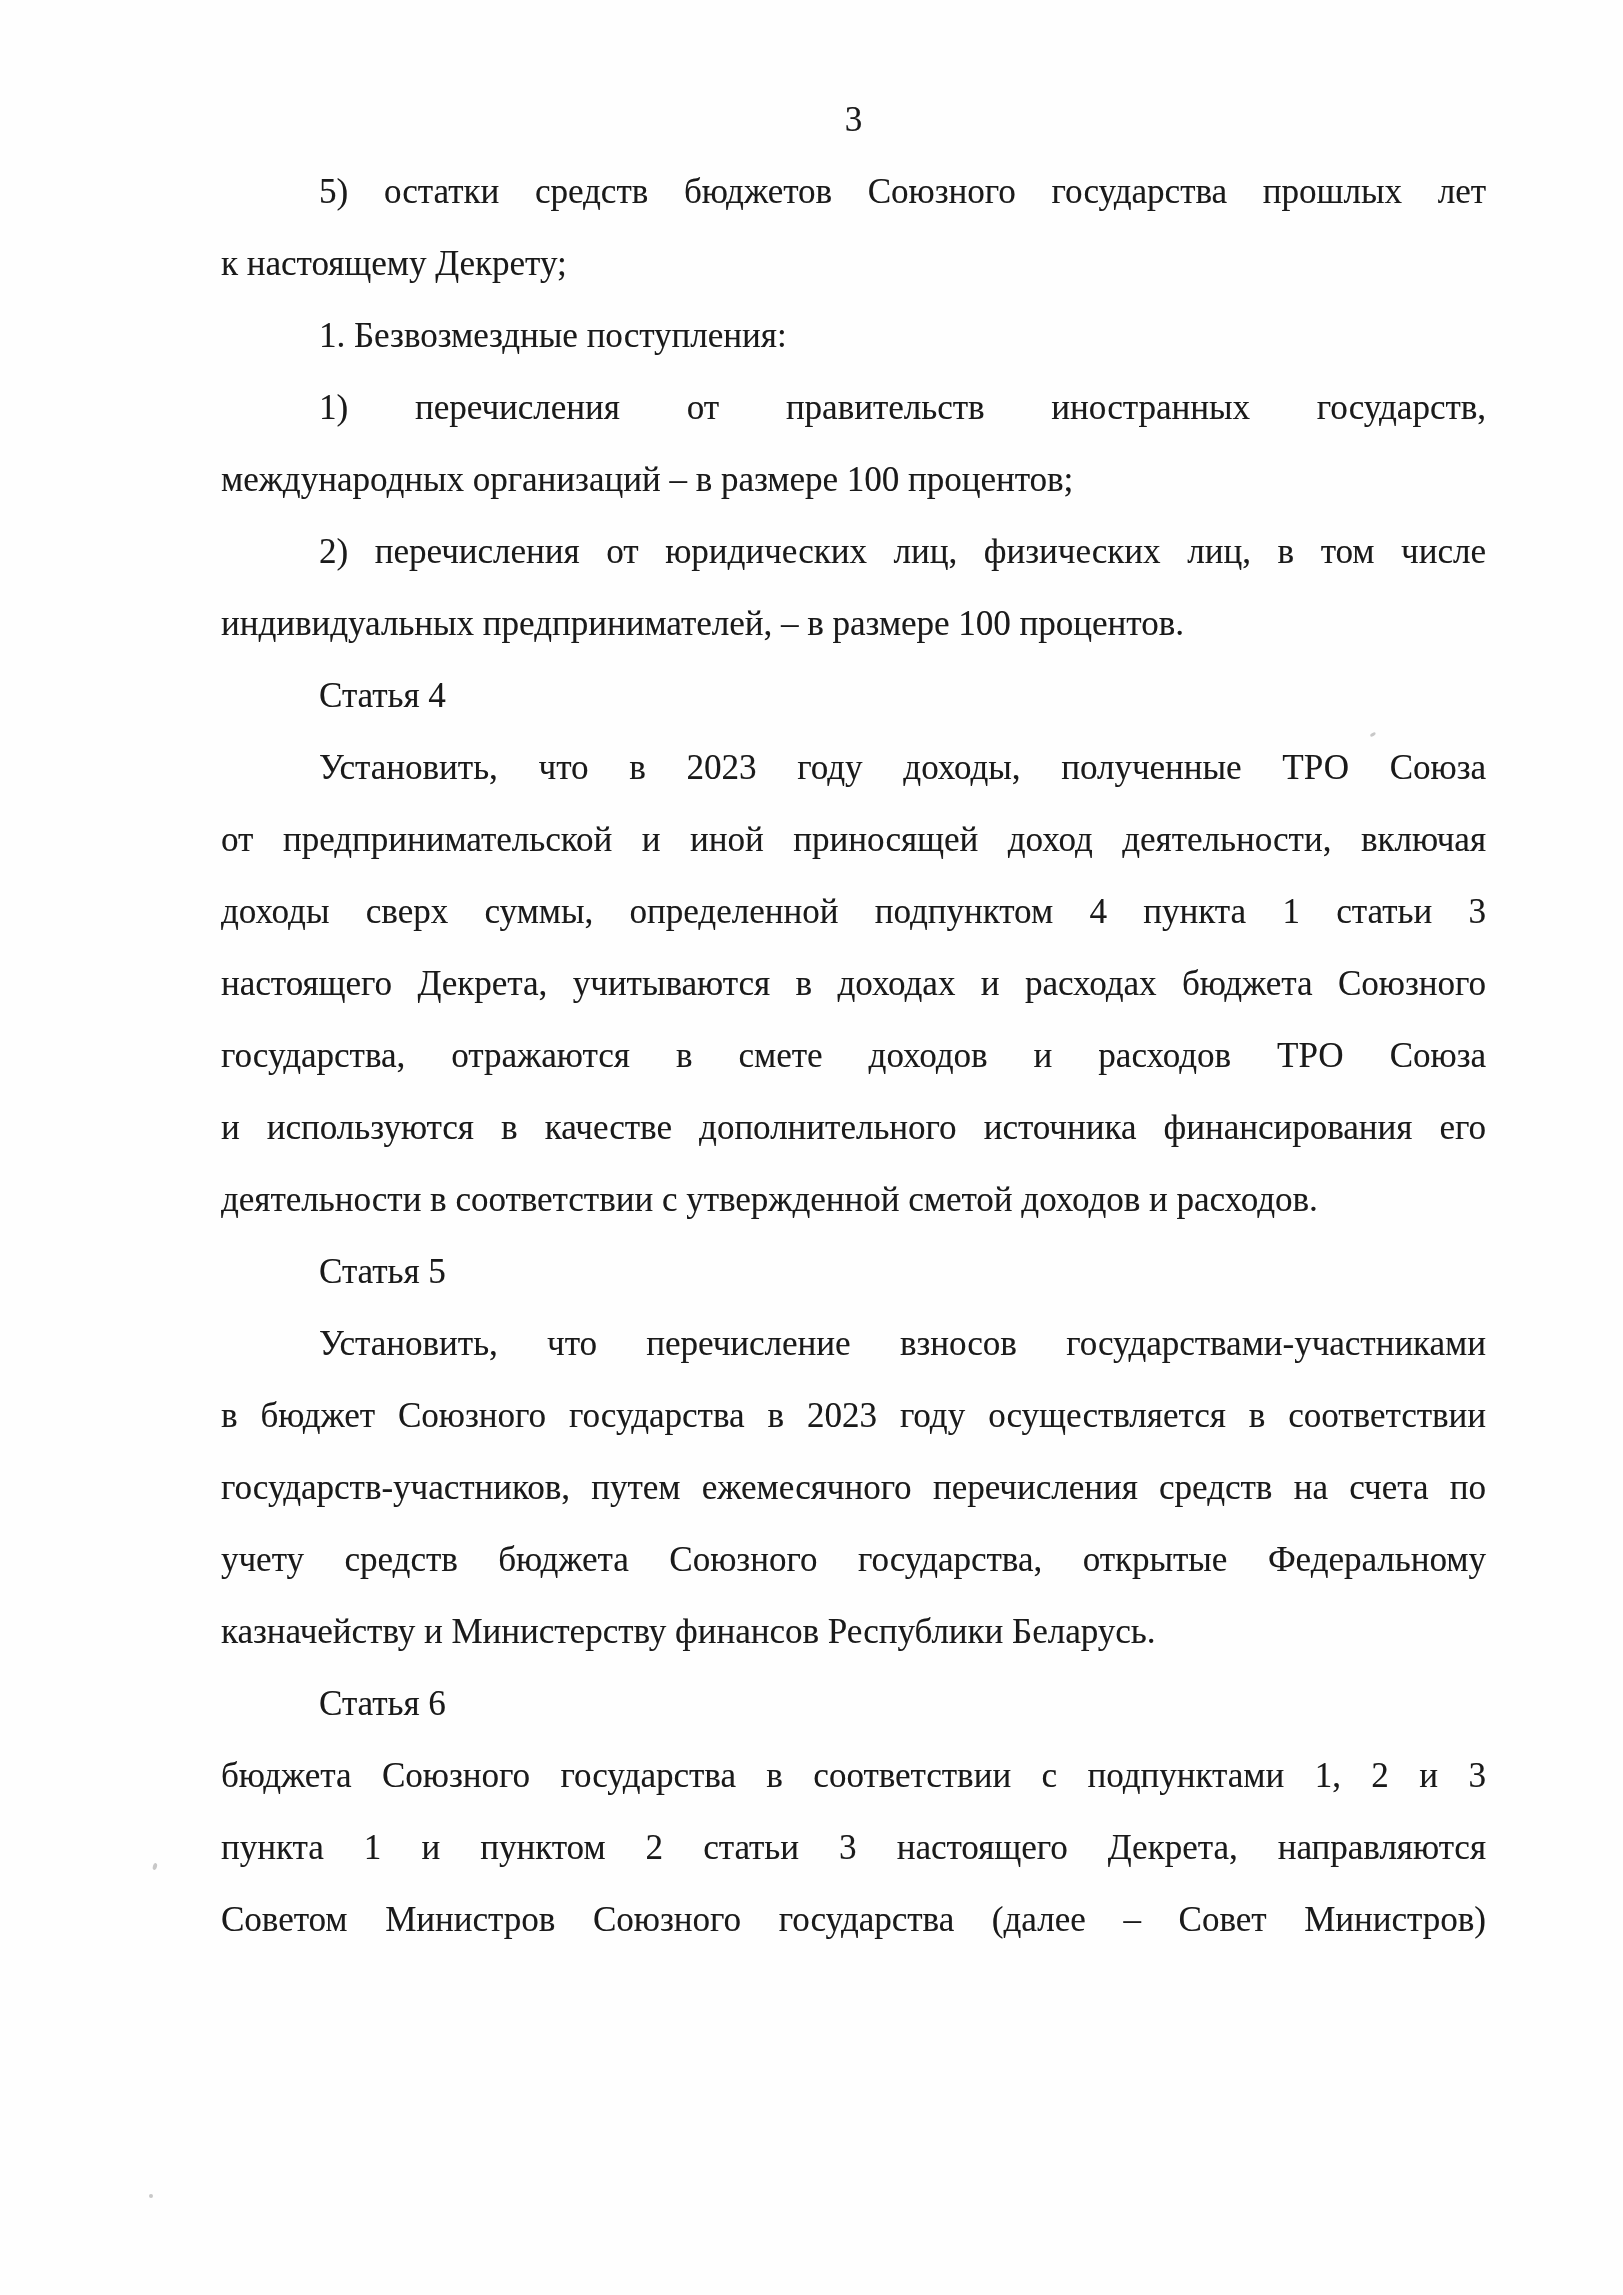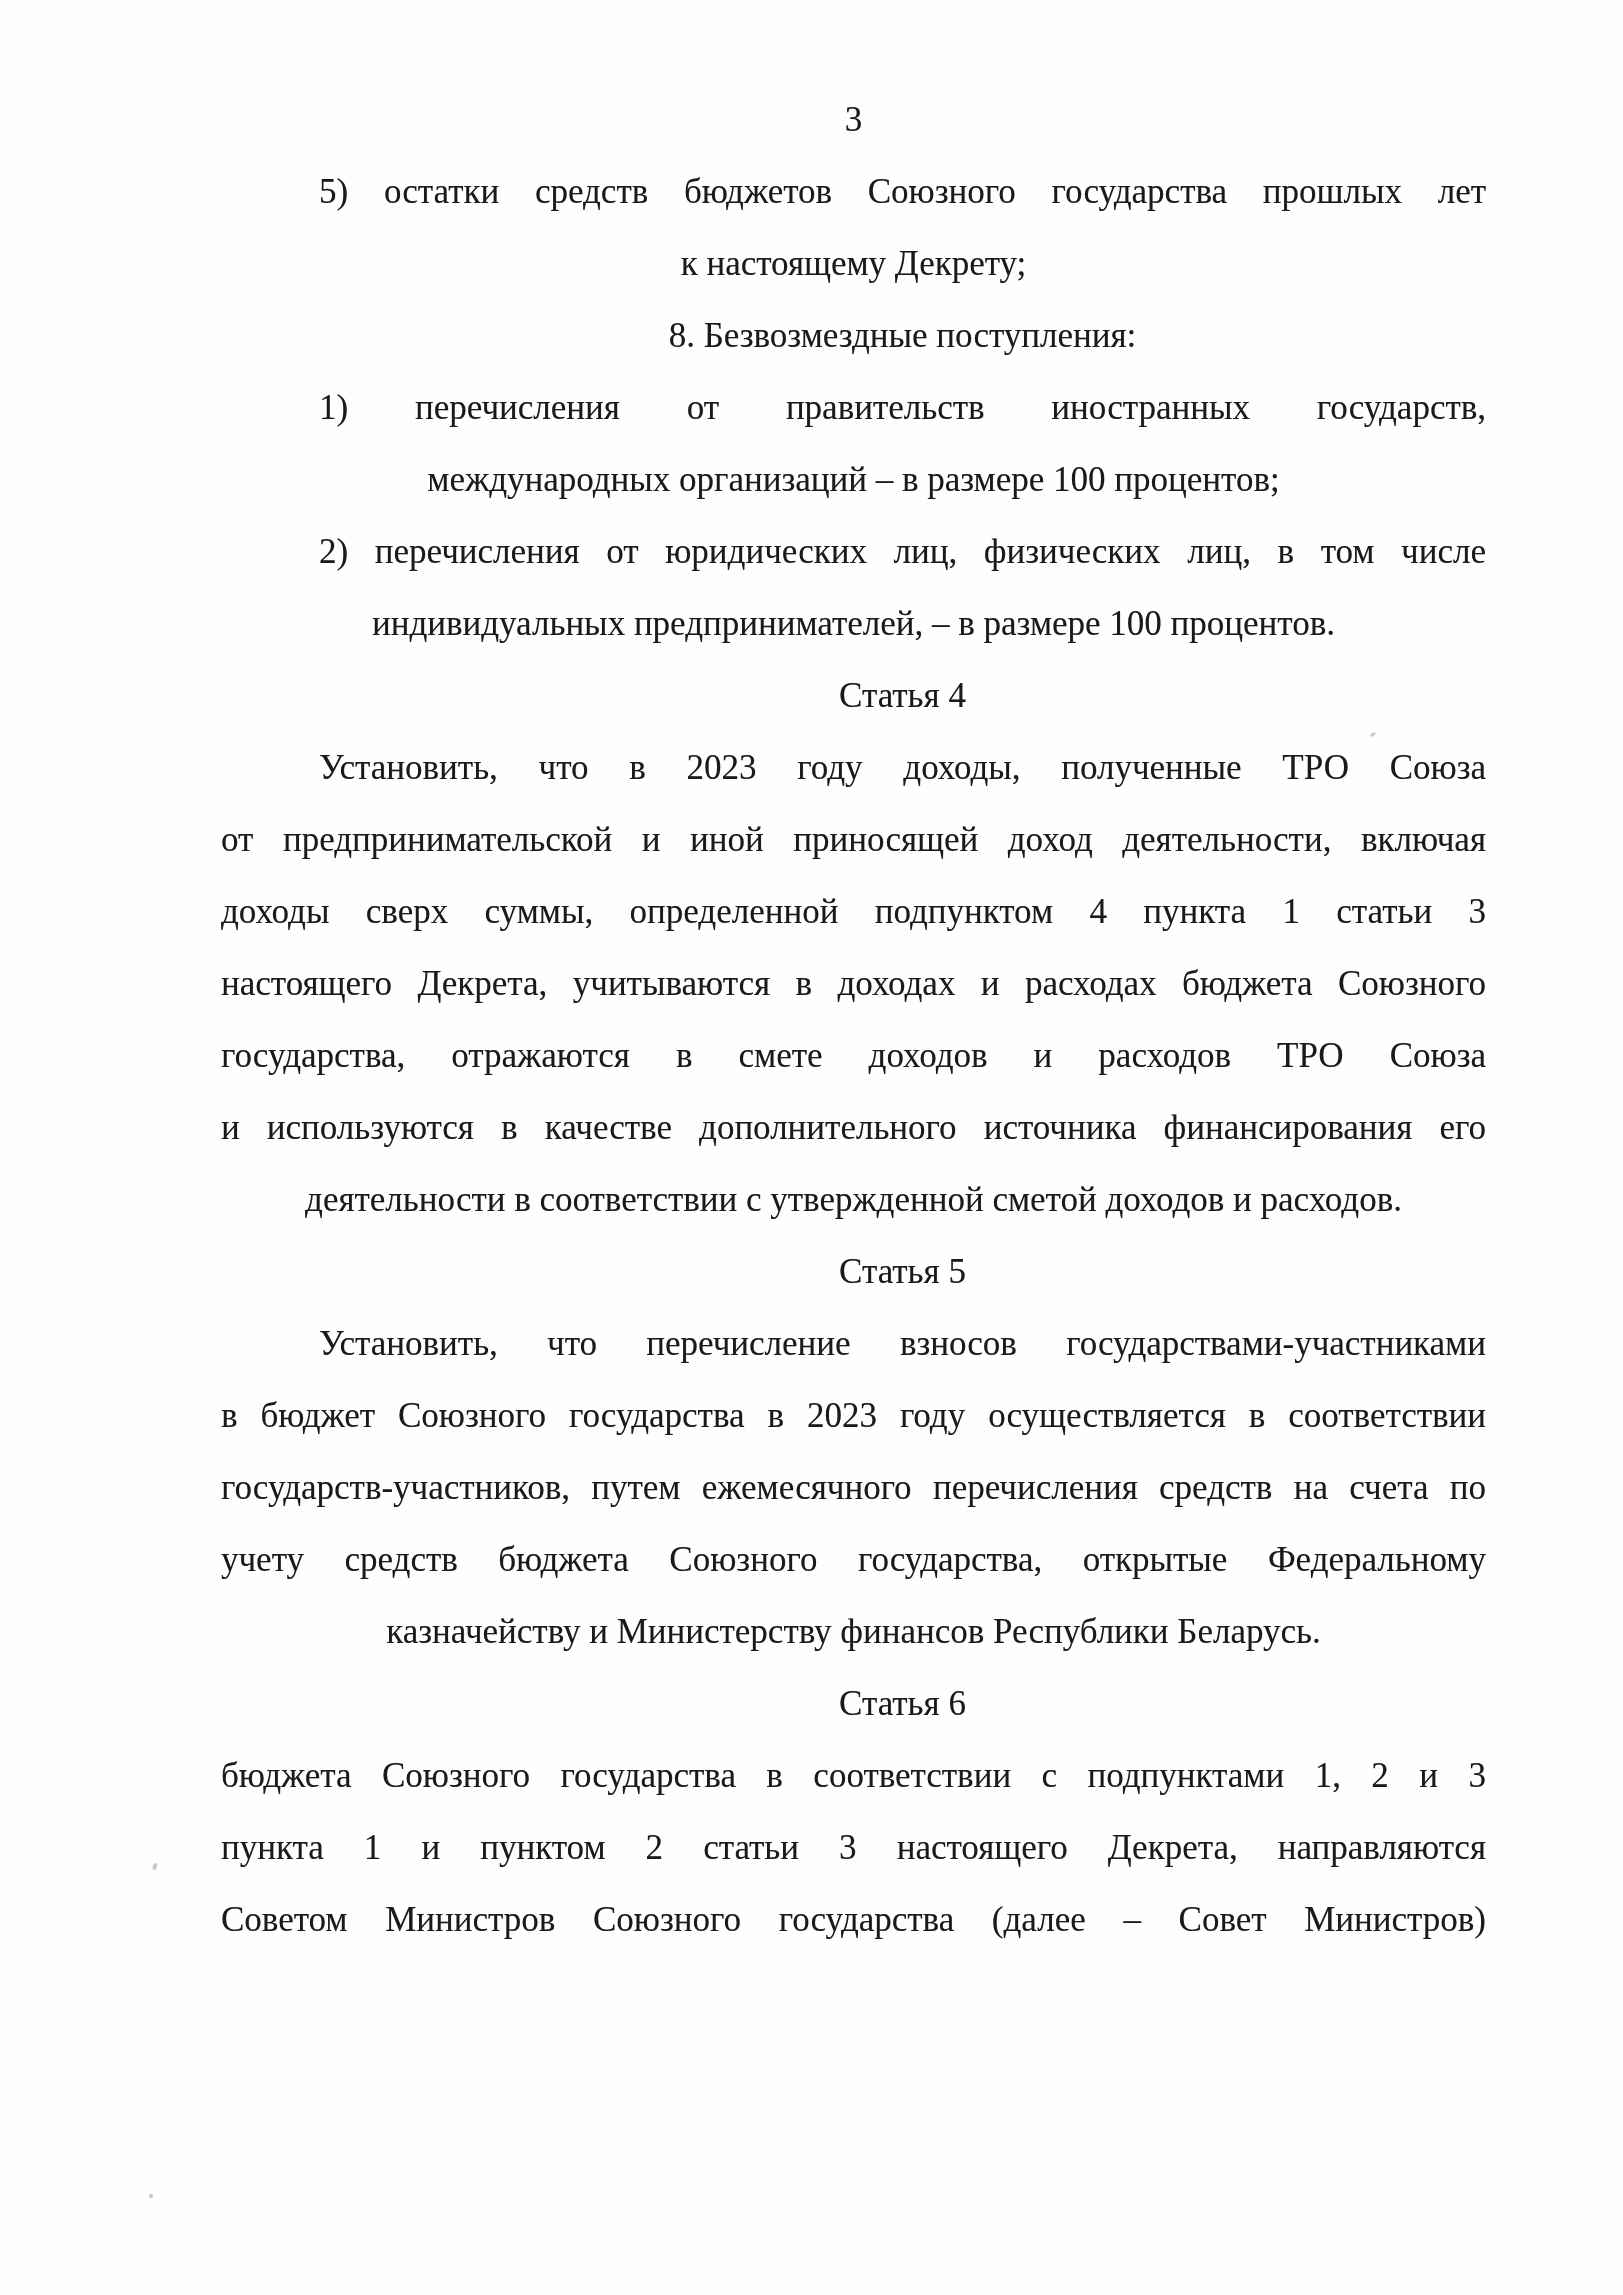--- a/index.html
+++ b/index.html
@@ -29,21 +29,21 @@
     width: 1265px;
     font-size: 35px;
     text-shadow: 0.2px 0.3px 0 rgba(10,10,10,0.35);
   }
   .ln {
     display: block;
     width: 100%;
     height: 72px;
     line-height: 72px;
     white-space: normal;
-    text-align: center;
+    text-align: left;
   }
   
   .j {
     text-align: justify;
     text-align-last: justify;
     font-family: Liberation Serif, serif;
   }
   
   .ind {
     text-indent: 98px;
@@ -72,21 +72,21 @@
   <div class="textblock">
 
     <div class="ln pagenum">3</div>
 
     <section>
       <div class="ln j ind">5) остатки средств бюджетов Союзного государства прошлых лет</div>
       <div class="ln">к настоящему Декрету;</div>
     </section>
 
     <section>
-      <div class="ln ind">8. Безвозмездные поступления:</div>
+      <div class="ln ind">1. Безвозмездные поступления:</div>
     </section>
 
     <section>
       <div class="ln j ind">1) перечисления от правительств иностранных государств,</div>
       <div class="ln">международных организаций – в размере 100 процентов;</div>
     </section>
 
     <section>
       <div class="ln j ind">2) перечисления от юридических лиц, физических лиц, в том числе</div>
       <div class="ln">индивидуальных предпринимателей, – в размере 100 процентов.</div>

